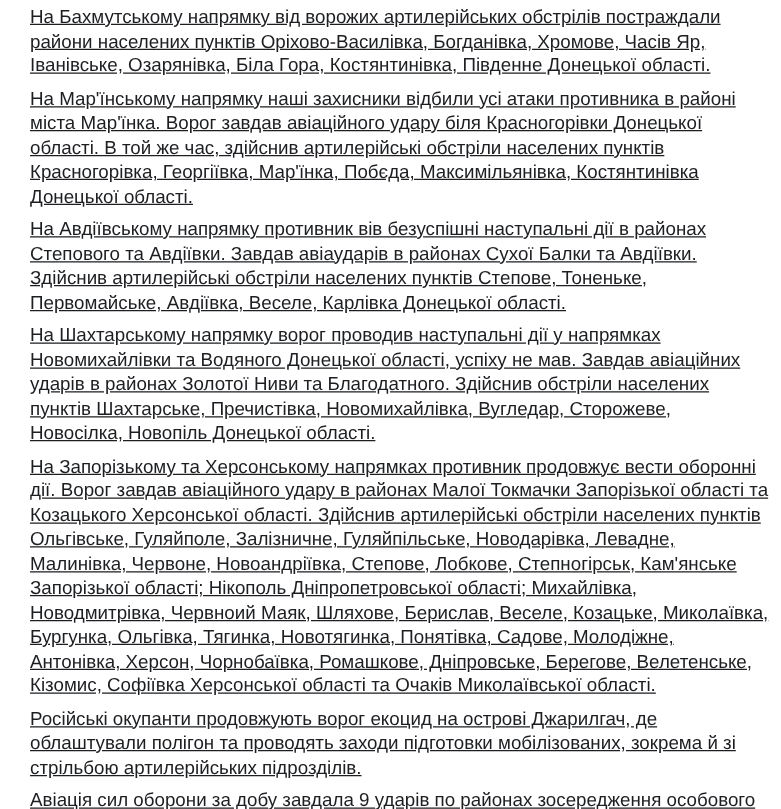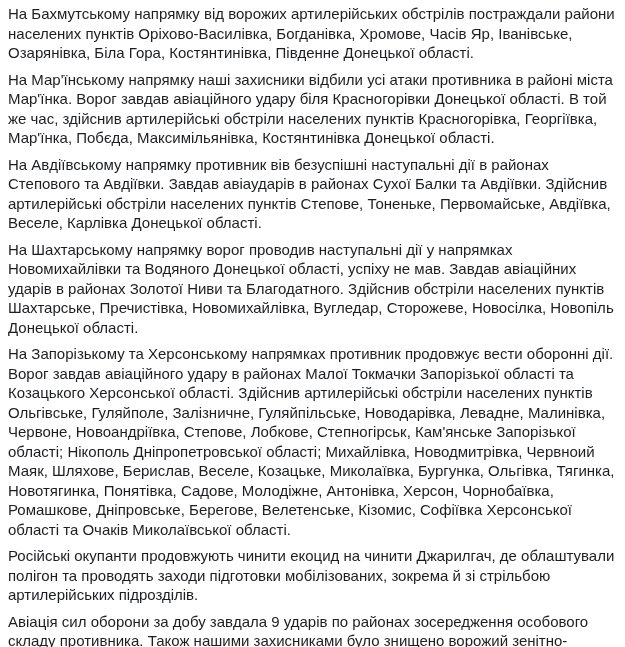--- a/index.html
+++ b/index.html
@@ -16,39 +16,40 @@
     width: 625px;
     padding: 4px 10px 4px 8px;
     font-family: "Liberation Sans", "DejaVu Sans", sans-serif;
     font-size: 15px;
     line-height: 19.5px;
     color: #1c1e21;
     -webkit-font-smoothing: antialiased;
     text-align: left;
   }
   .report p {
-    margin: 0 0 7px 0;
+    margin: 0 0 7px 16px;
     white-space: normal;
     word-spacing: normal;
+    text-decoration: underline;
   }
   .report p.mb0 {
     margin-bottom: 0;
   }
 </style>
 </head>
 <body>
 
 <main class="report">
   <p>На Бахмутському напрямку від ворожих артилерійських обстрілів постраждали райони населених пунктів Оріхово-Василівка, Богданівка, Хромове, Часів Яр, Іванівське, Озарянівка, Біла Гора, Костянтинівка, Південне Донецької області.</p>
 
   <p>На Мар'їнському напрямку наші захисники відбили усі атаки противника в районі міста Мар'їнка. Ворог завдав авіаційного удару біля Красногорівки Донецької області. В той же час, здійснив артилерійські обстріли населених пунктів Красногорівка, Георгіївка, Мар'їнка, Побєда, Максимільянівка, Костянтинівка Донецької області.</p>
 
   <p>На Авдіївському напрямку противник вів безуспішні наступальні дії в районах Степового та Авдіївки. Завдав авіаударів в районах Сухої Балки та Авдіївки. Здійснив артилерійські обстріли населених пунктів Степове, Тоненьке, Первомайське, Авдіївка, Веселе, Карлівка Донецької області.</p>
 
   <p>На Шахтарському напрямку ворог проводив наступальні дії у напрямках Новомихайлівки та Водяного Донецької області, успіху не мав. Завдав авіаційних ударів в районах Золотої Ниви та Благодатного. Здійснив обстріли населених пунктів Шахтарське, Пречистівка, Новомихайлівка, Вугледар, Сторожеве, Новосілка, Новопіль Донецької області.</p>
 
   <p>На Запорізькому та Херсонському напрямках противник продовжує вести оборонні дії. Ворог завдав авіаційного удару в районах Малої Токмачки Запорізької області та Козацького Херсонської області. Здійснив артилерійські обстріли населених пунктів Ольгівське, Гуляйполе, Залізничне, Гуляйпільське, Новодарівка, Левадне, Малинівка, Червоне, Новоандріївка, Степове, Лобкове, Степногірськ, Кам'янське Запорізької області; Нікополь Дніпропетровської області; Михайлівка, Новодмитрівка, Червноий Маяк, Шляхове, Берислав, Веселе, Козацьке, Миколаївка, Бургунка, Ольгівка, Тягинка, Новотягинка, Понятівка, Садове, Молодіжне, Антонівка, Херсон, Чорнобаївка, Ромашкове, Дніпровське, Берегове, Велетенське, Кізомис, Софіївка Херсонської області та Очаків Миколаївської області.</p>
 
-  <p>Російські окупанти продовжують чинити екоцид на чинити Джарилгач, де облаштували полігон та проводять заходи підготовки мобілізованих, зокрема й зі стрільбою артилерійських підрозділів.</p>
+  <p>Російські окупанти продовжують ворог екоцид на острові Джарилгач, де облаштували полігон та проводять заходи підготовки мобілізованих, зокрема й зі стрільбою артилерійських підрозділів.</p>
 
   <p class="mb0">Авіація сил оборони за добу завдала 9 ударів по районах зосередження особового складу противника. Також нашими захисниками було знищено ворожий зенітно-ракетний комплекс.</p>
 
 </main>
 
 </body></html>

